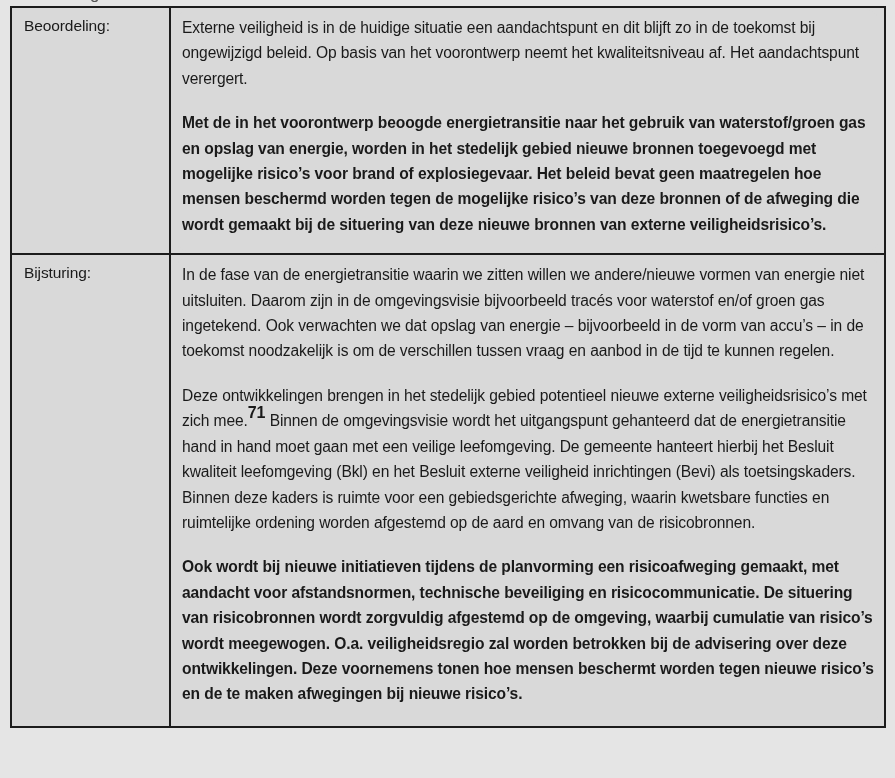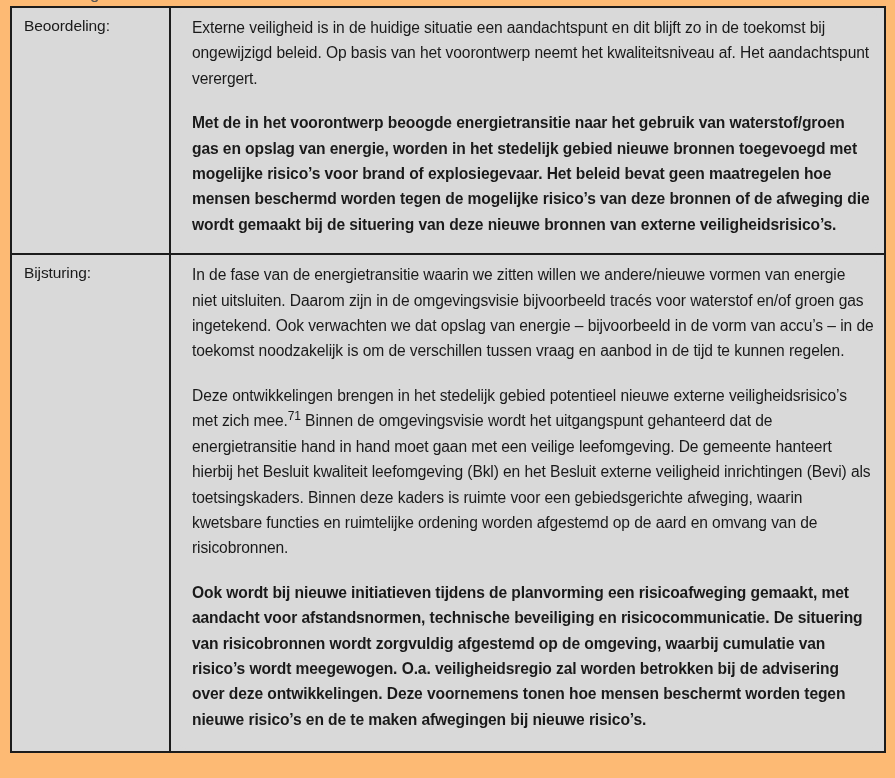--- a/index.html
+++ b/index.html
@@ -14,21 +14,21 @@
     overflow: hidden;
     font-family: "Liberation Sans", sans-serif;
     color: #1a1a1a;
   }
 
   
   .page {
     position: relative;
     width: 895px;
     height: 778px;
-    background: #fdba74;
+    background: #e5e5e5;
     box-sizing: border-box;
   }
 
   
   .clipped-line-above {
     position: absolute;
     left: 90px;
     top: 0px;
     width: 22px;
     height: 5px;
@@ -58,21 +58,21 @@
     background: #d9d9d9;
     vertical-align: top;
     padding: 7px 9px 10px 9px;
   }
   td.label-cell {
     width: 136px;
     padding-left: 12px;
     padding-top: 8px;
   }
   td.body-cell {
-    padding-left: 21px;
+    padding-left: 11px;
     padding-right: 10px;
     border-radius: 28px;
   }
 
   .row-label {
     font-size: 15.5px;
     line-height: 20px;
     letter-spacing: -0.1px;
     white-space: nowrap;
   }
@@ -83,23 +83,24 @@
     line-height: 25.4px;
     letter-spacing: -0.12px;
     text-align: left;
     word-spacing: 0.1px;
   }
   .body-cell p:last-child {
     margin-bottom: 2px;
     font-weight: bold;
   }
   .body-cell sup {
-    font-size: 12px;
+    font-size: 16px;
     line-height: 0;
     vertical-align: 0.52em;
+    font-weight: bold;
   }
 
   
   tr.row-beoordeling td { padding-bottom: 14px; }
   tr.row-bijsturing td  { padding-bottom: 17px; }
 </style>
 </head>
 <body>
 
 <div class="page">

